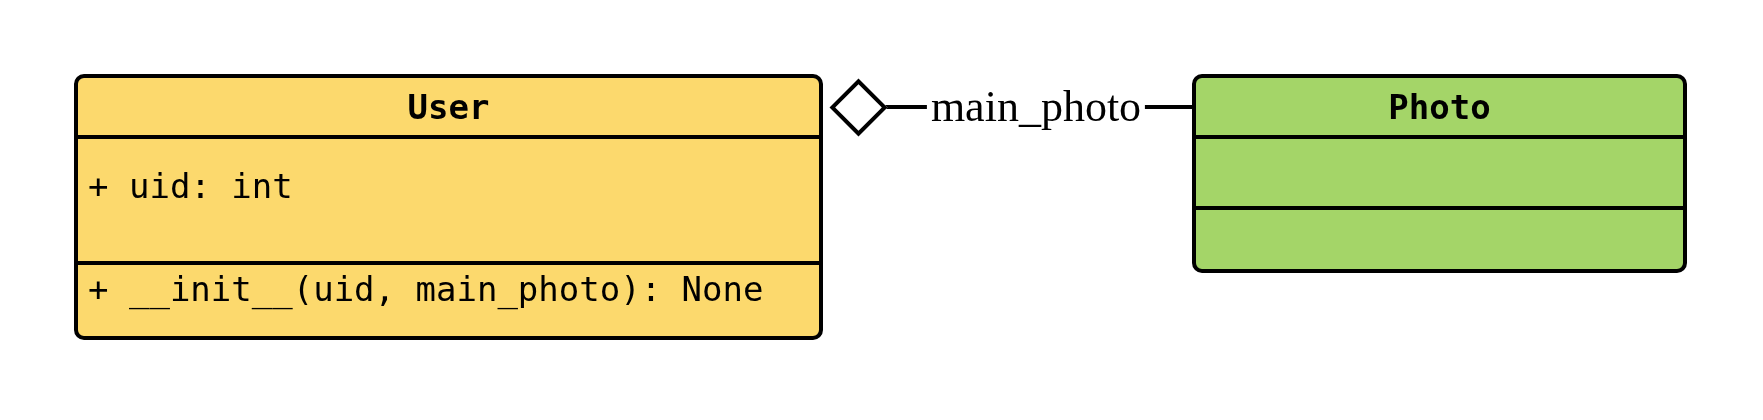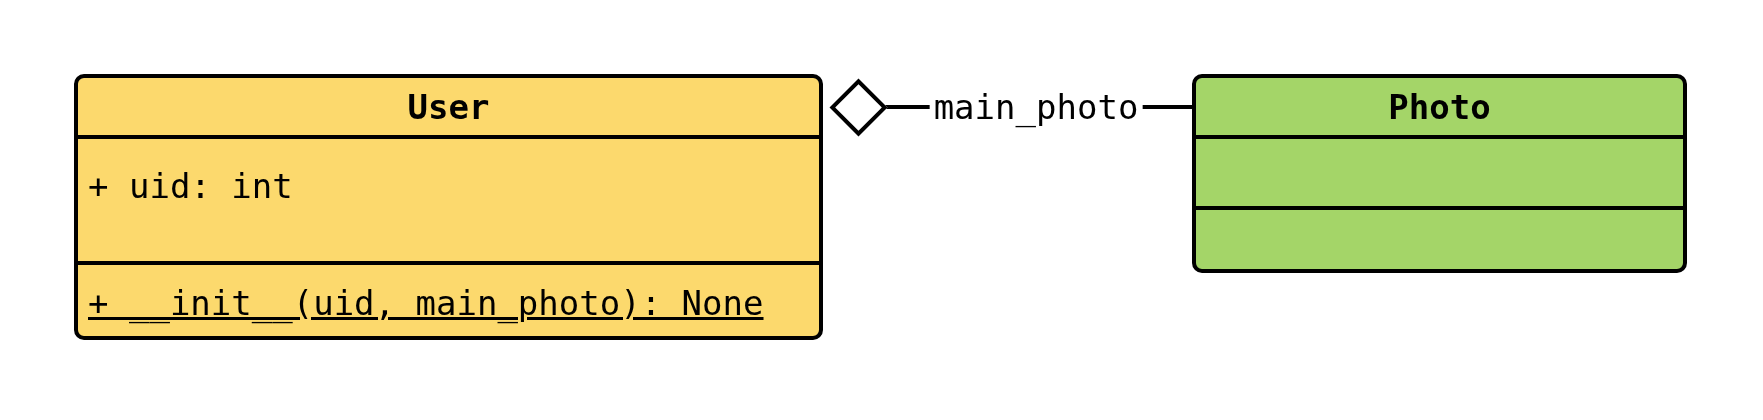--- a/index.html
+++ b/index.html
@@ -32,21 +32,21 @@
     align-items: center;
     justify-content: center;
     font-weight: bold;
   }
   .uml-attrs {
     border-bottom: 4px solid var(--border, #000000);
     padding: 31px 10px 12px 10px;
   }
   .user .uml-attrs  { height: 126px; }
   .photo .uml-attrs { height: 71px; padding: 0; }
-  .uml-methods { padding: 22px 10px 0 10px; text-decoration: underline; }
+  .uml-methods { padding: 8px 10px 0 10px; }
   .photo .uml-methods { padding: 0; }
   .uml-line { white-space: pre; }
   .bold { font-weight: bold; }
 
   
   .conn-line {
     position: absolute;
     left: 884px; top: 105px;
     width: 308px; height: 4px;
     background: var(--border, #000000);
@@ -58,23 +58,24 @@
     background: var(--background, #ffffff);
     border: 4px solid var(--border, #000000);
     transform: rotate(45deg);
   }
   .conn-label {
     position: absolute;
     left: 1036px; top: 107px;
     transform: translate(-50%, -50%);
     background: var(--background, #ffffff);
     padding: 0 4px;
-    font-size: 34px;
+    font-size: 44px;
     line-height: 40px;
     white-space: pre;
+    font-family: Liberation Serif, serif;
   }
 </style>
 </head>
 <body>
 
 <div class="canvas">
 
   <div class="uml-class user">
     <div class="uml-title">User</div>
     <div class="uml-attrs">

